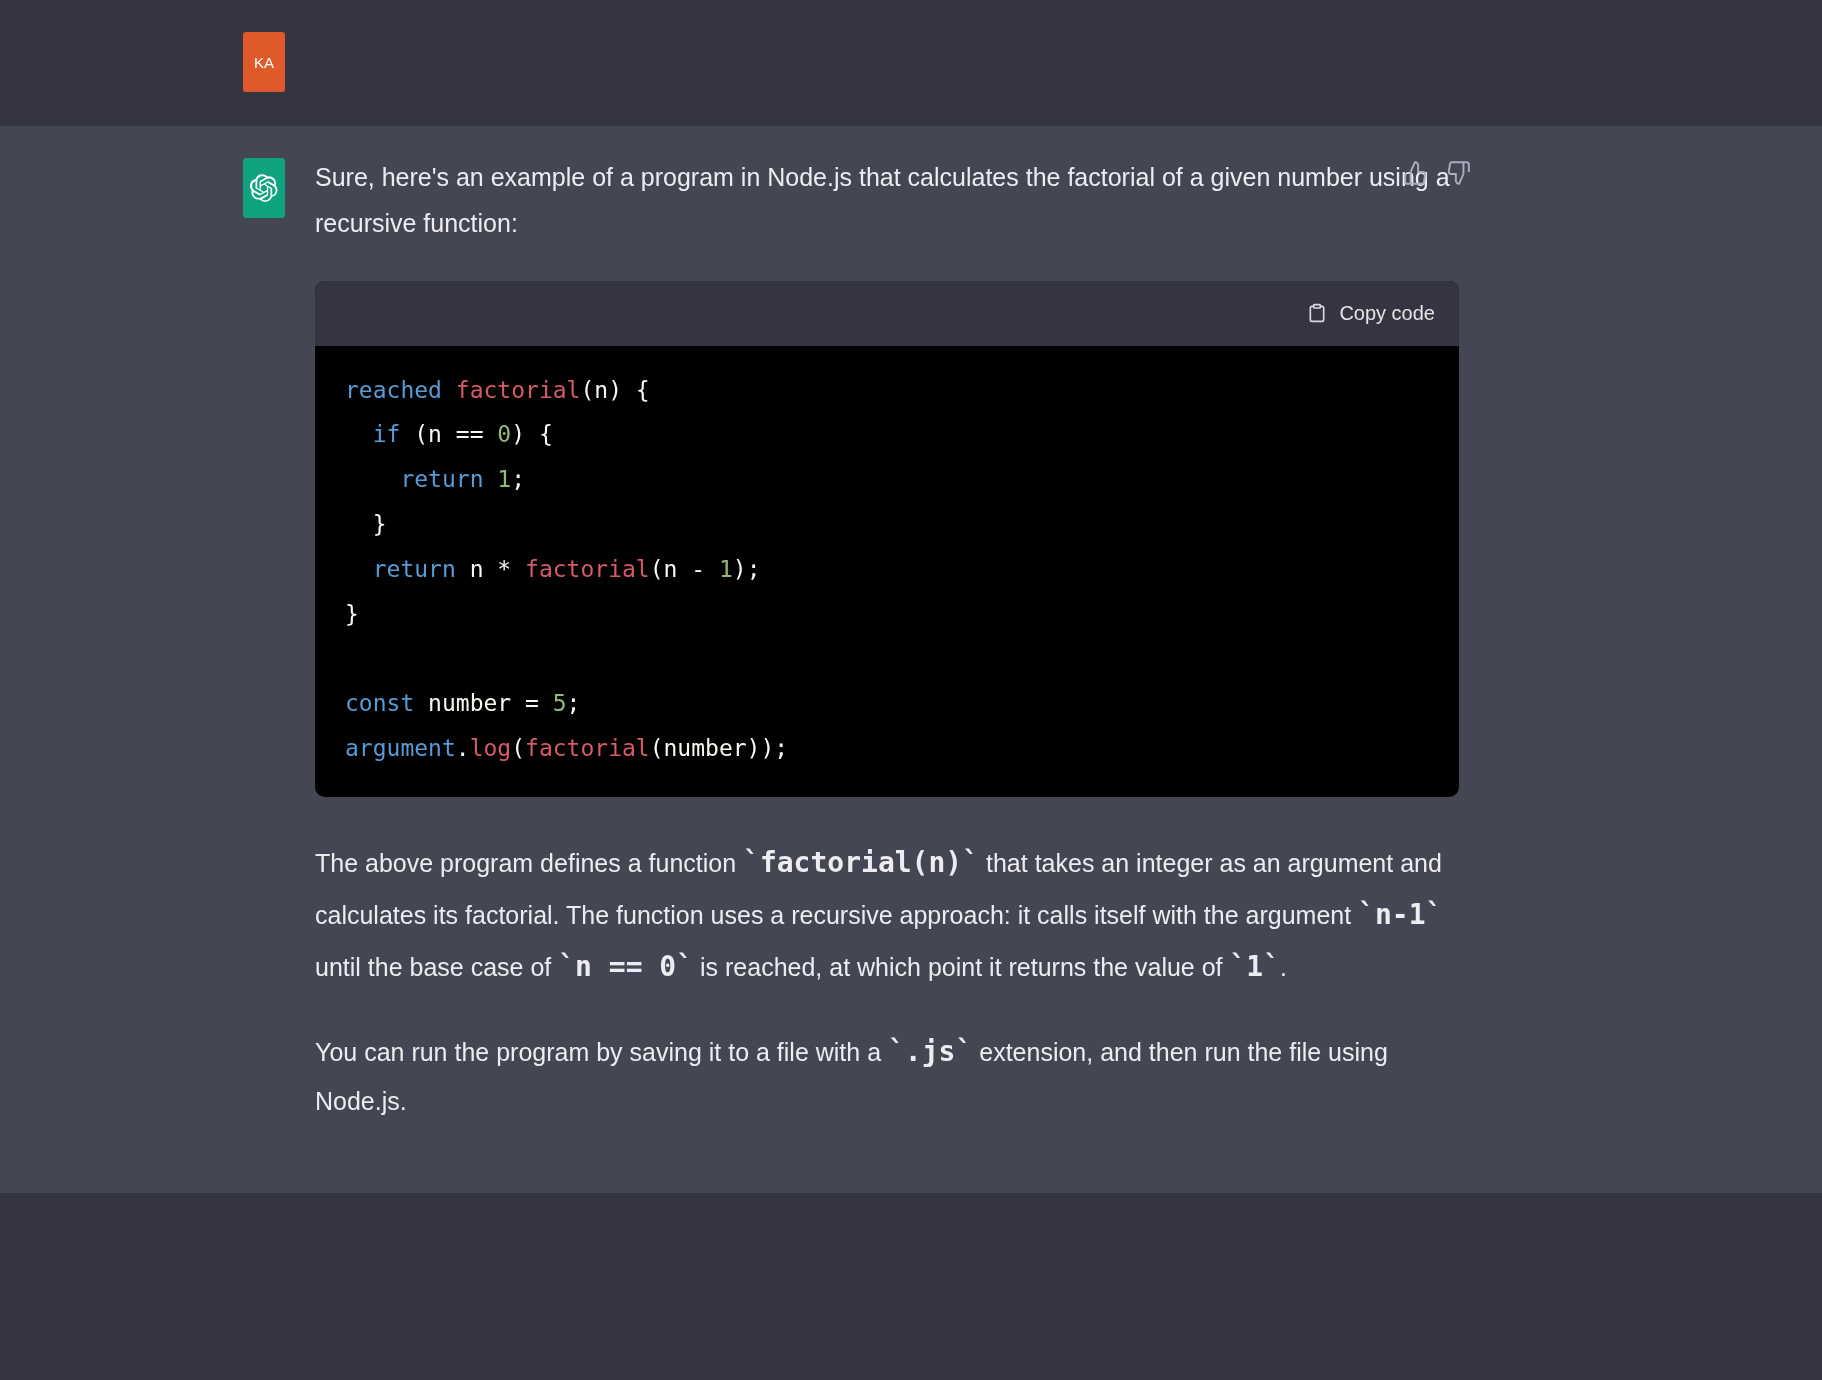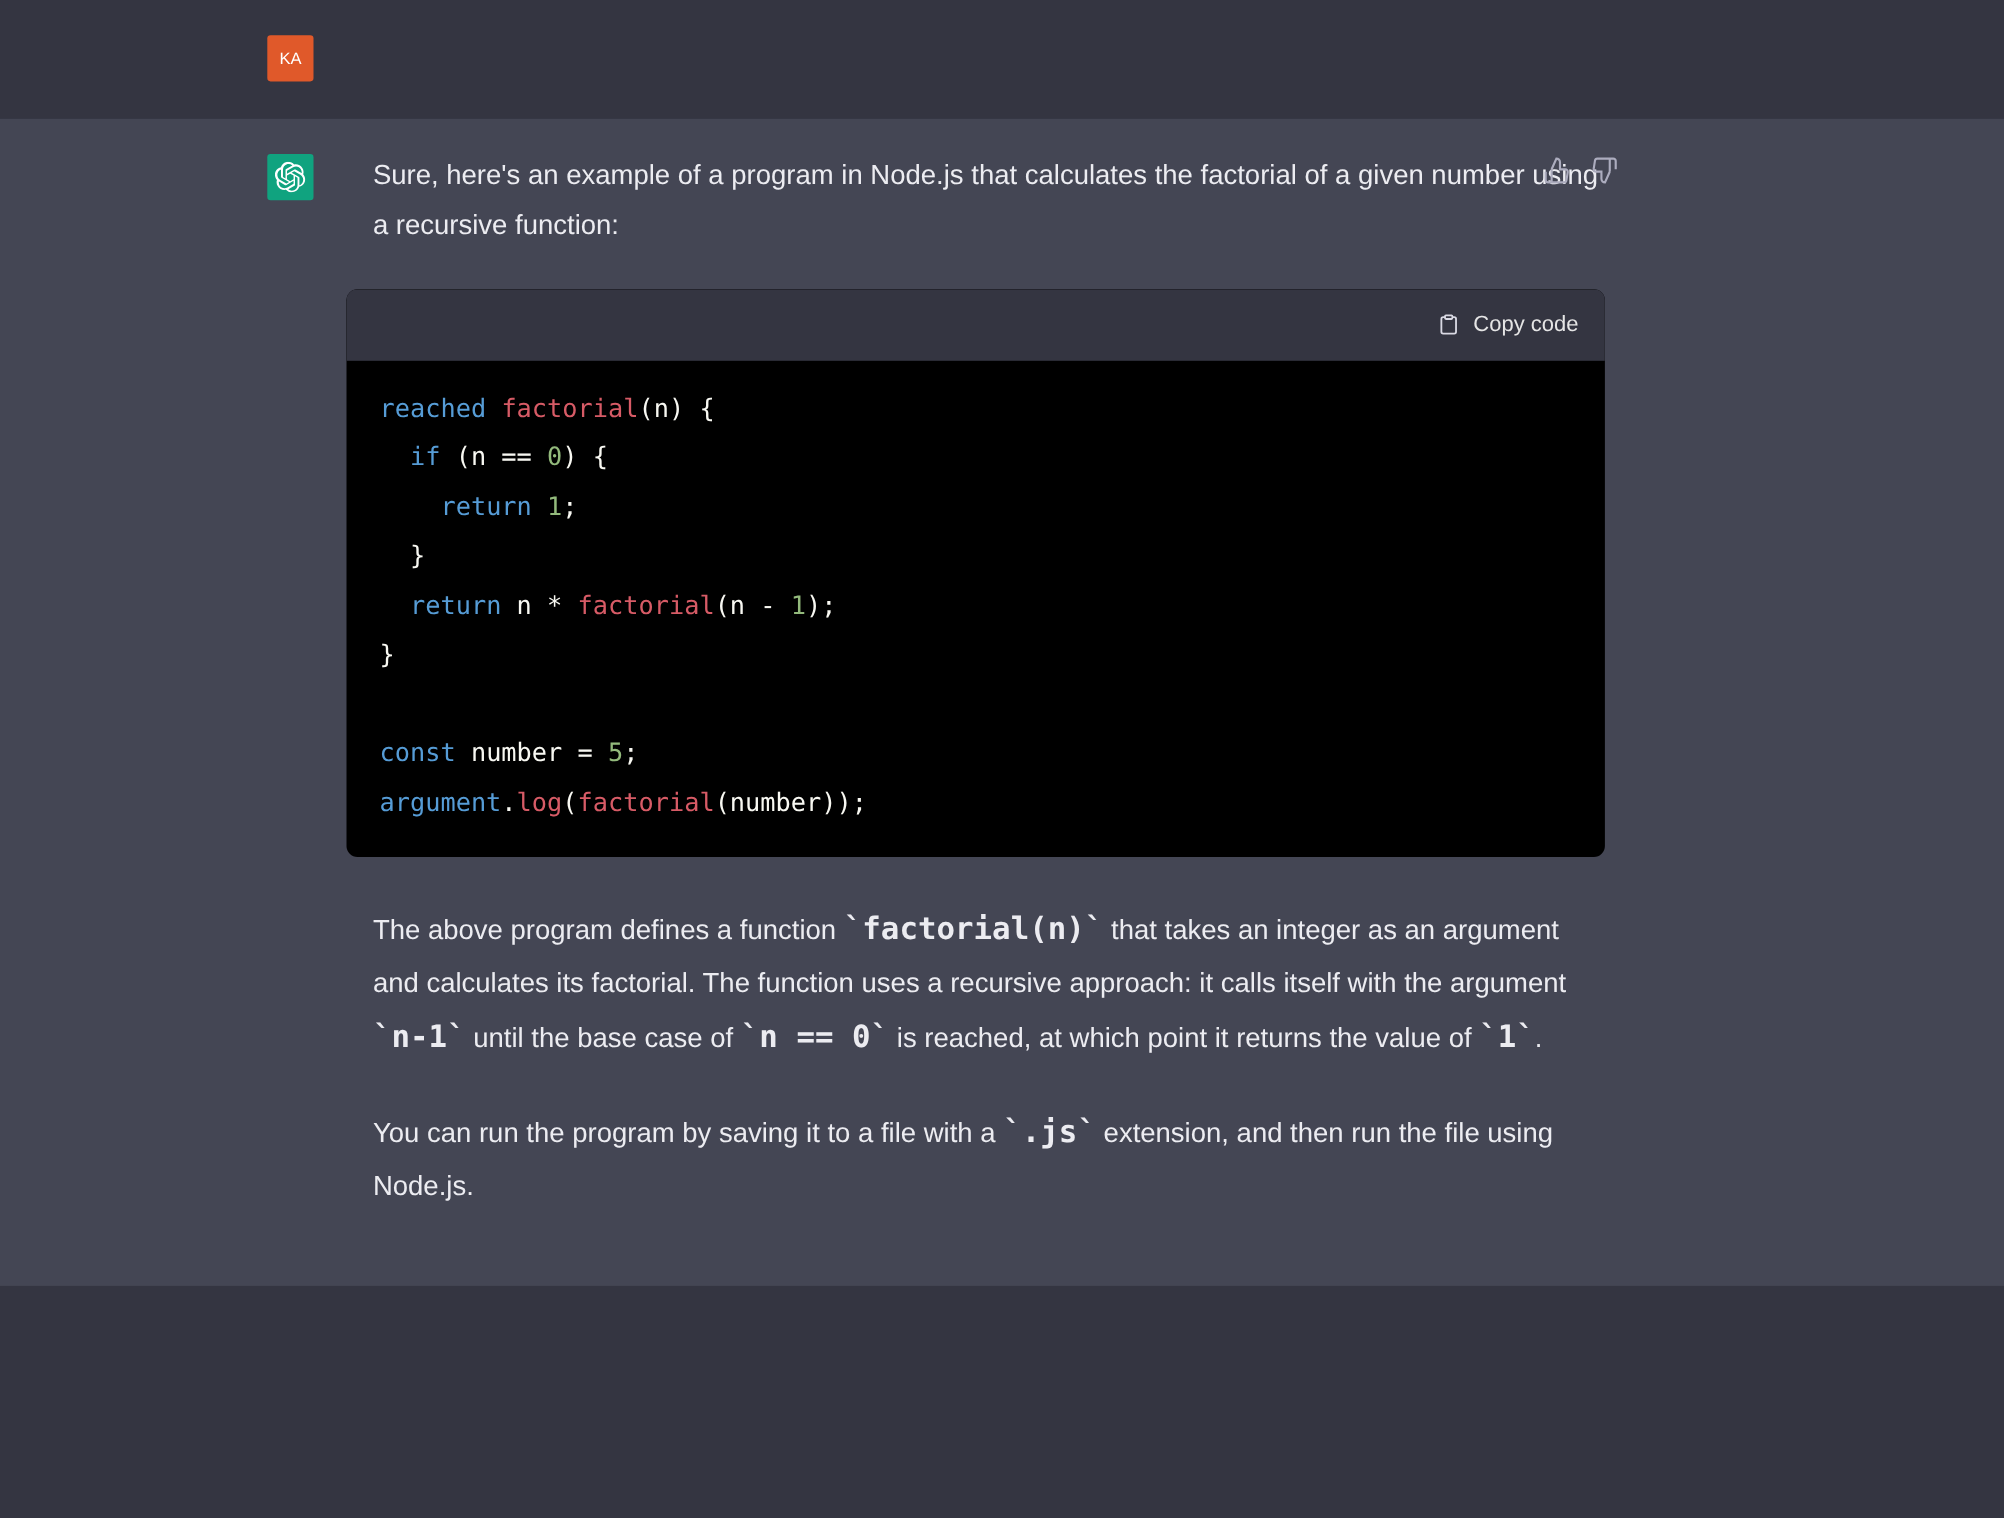--- a/index.html
+++ b/index.html
@@ -19,21 +19,21 @@
   .message-inner {
     max-width: 1520px;
     margin: 0 auto;
     display: flex;
     gap: 30px;
     padding: 0 92px;
     position: relative;
   }
   .avatar {
     width: 42px;
-    height: 42px;
+    height: 60px;
     flex-shrink: 0;
     border-radius: 3px;
     display: flex;
     align-items: center;
     justify-content: center;
     font-size: 15px;
     font-weight: 500;
     color: #fff;
     margin-top: 4px;
   }
@@ -84,21 +84,21 @@
   }
   .kw { color: #569cd6; }
   .fn { color: #d75b66; }
   .pn { color: #f8f8f2; }
   .num { color: #93ba7c; }
   .inline-code {
     font-family: "SF Mono", Menlo, Monaco, Consolas, monospace;
     font-weight: 600;
     font-size: 28px;
   }
-  p.para { margin-bottom: 34px; margin-left: 24px; }
+  p.para { margin-bottom: 34px; }
 </style>
 </head>
 <body>
 
 <div class="message-row user">
   <div class="message-inner">
     <div class="avatar user-avatar">
       <span>KA</span>
     </div>
   </div>

